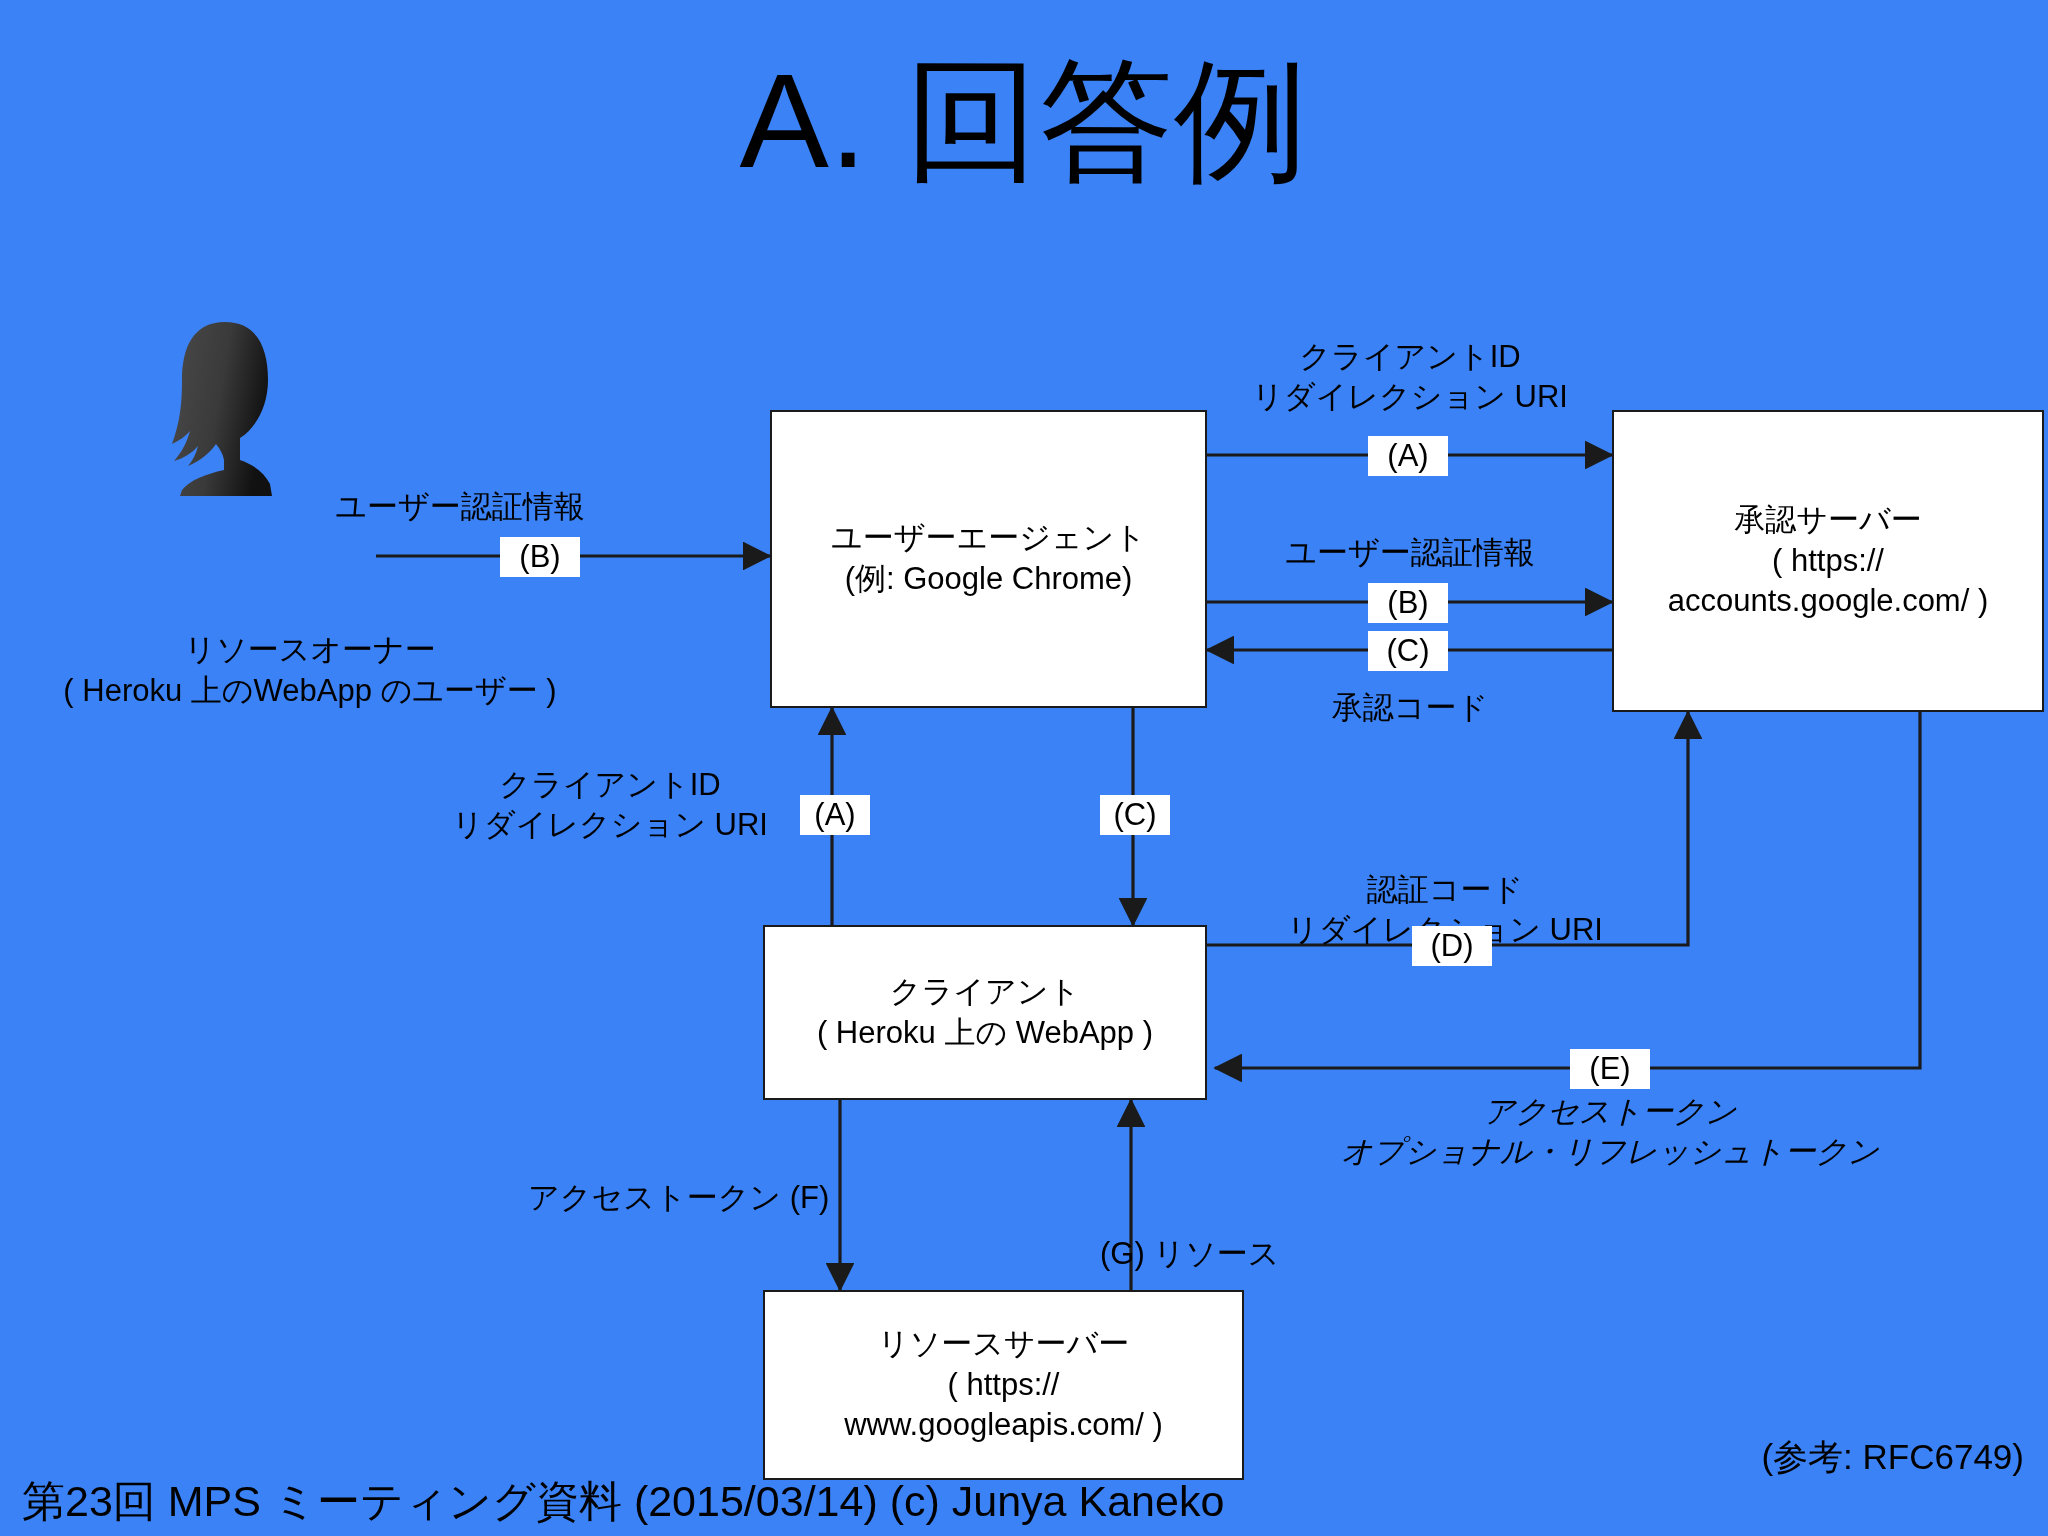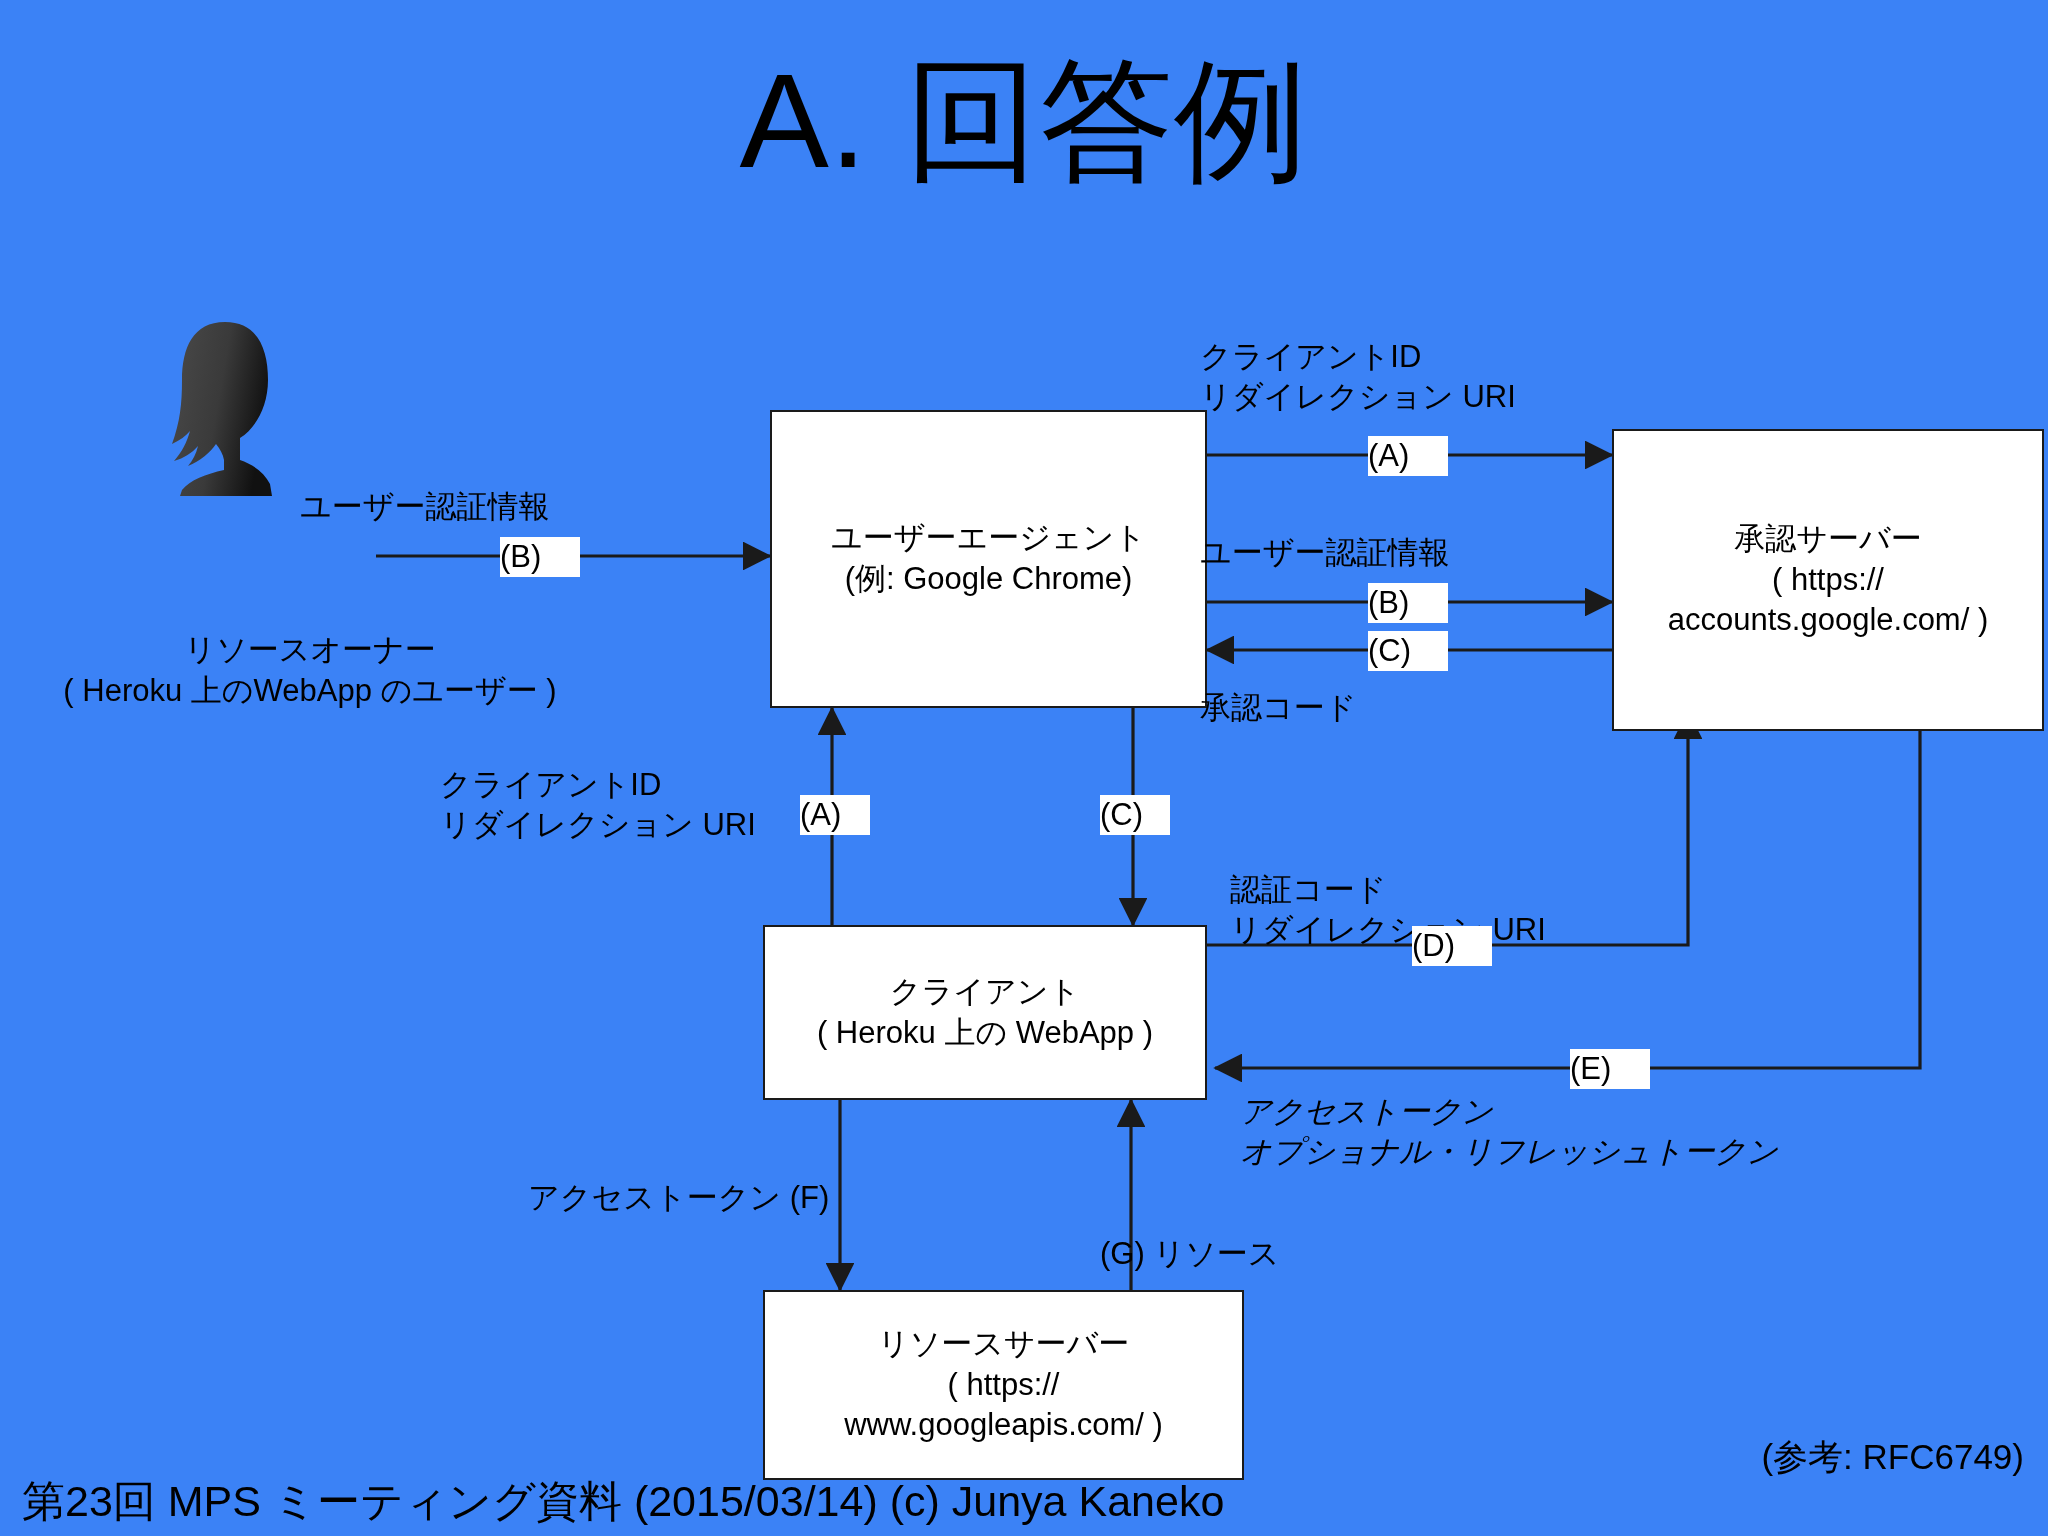--- a/index.html
+++ b/index.html
@@ -54,20 +54,21 @@
     font-size: 31px;
     line-height: 1.32;
     color: #000000;
   }
   .node-line { display: block; white-space: nowrap; }
   .edge-label {
     position: absolute;
     font-size: 31px;
     line-height: 1.30;
     color: #000000;
+    text-align: center;
     white-space: nowrap;
   }
   .edge-label.left { text-align: left; }
   .actor-caption {
     position: absolute;
     text-align: center;
     font-size: 31px;
     line-height: 1.32;
     color: #000000;
     white-space: nowrap;
@@ -153,21 +154,21 @@
   <div class="actor-caption" style="left:-20px; top:630px; width:660px;">
     <span class="node-line">リソースオーナー</span>
     <span class="node-line">( Heroku 上のWebApp のユーザー )</span>
   </div>
 
   <div class="node-box" style="left:770px; top:410px; width:437px; height:298px;">
     <span class="node-line">ユーザーエージェント</span>
     <span class="node-line">(例: Google Chrome)</span>
   </div>
 
-  <div class="node-box" style="left:1612px; top:410px; width:432px; height:302px;margin-top:19px;">
+  <div class="node-box" style="left:1612px; top:410px; width:432px; height:302px;">
     <span class="node-line">承認サーバー</span>
     <span class="node-line">( https://</span>
     <span class="node-line">accounts.google.com/ )</span>
   </div>
 
   <div class="node-box" style="left:763px; top:925px; width:444px; height:175px;">
     <span class="node-line">クライアント</span>
     <span class="node-line">( Heroku 上の WebApp )</span>
   </div>
 

